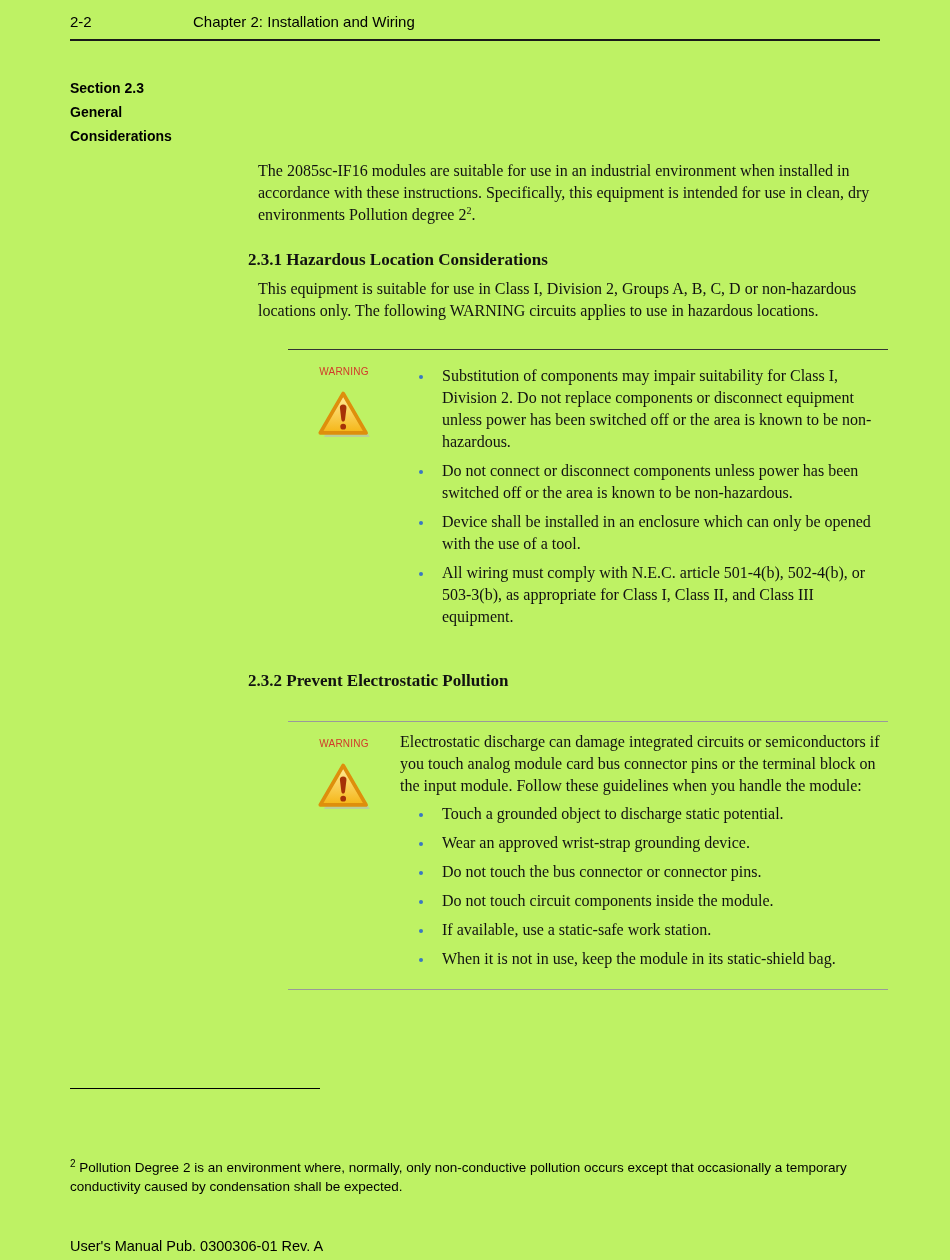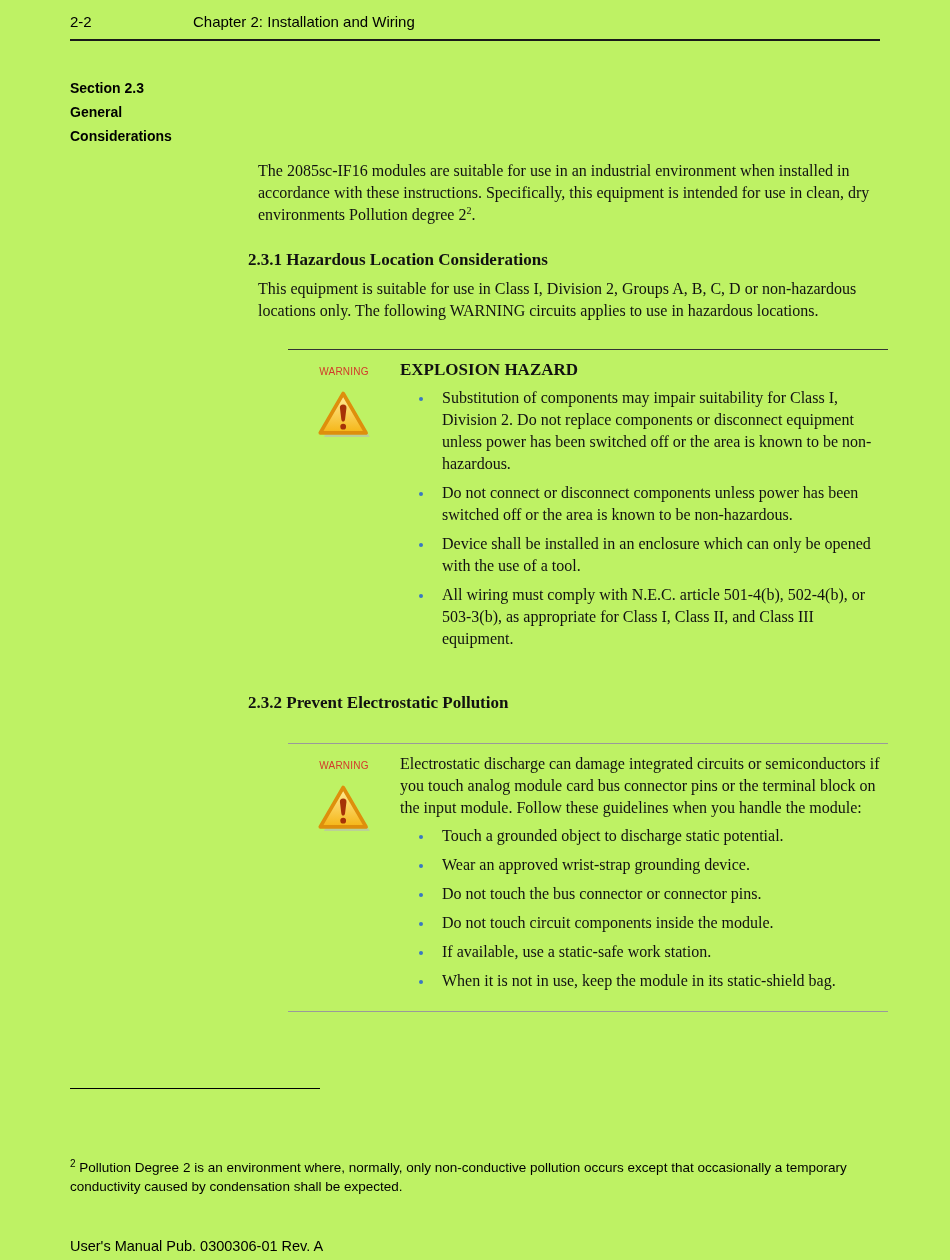--- a/index.html
+++ b/index.html
@@ -113,21 +113,20 @@
               <stop offset="1" stop-color="#F5B516"></stop>
             </linearGradient>
           </defs>
           <path d="M34 8 L62 56 L6 56 Z" fill="#b9b9b9" opacity="0.6" transform="translate(2.5,2)"></path>
           <path d="M32 5 L60 53 L4 53 Z" fill="url(#triGrad1)" stroke="#DE8F0C" stroke-width="4.5" stroke-linejoin="round"></path>
           <path d="M32 18.5 c-2.8 0 -4.3 1.7 -4 4.2 l1.7 13.6 c.25 2 1.05 3 2.3 3 s2.05 -1 2.3 -3 l1.7 -13.6 c.3 -2.5 -1.2 -4.2 -4 -4.2 z" fill="#A63207"></path>
           <circle cx="32" cy="45.5" r="3.5" fill="#A63207"></circle>
         </svg>
       </div>
       <div class="warning-right">
-        <div class="warning-title">EXPLOSION HAZARD</div>
         <ul>
           <li>Substitution of components may impair suitability for Class I, Division 2. Do not replace components or disconnect equipment unless power has been switched off or the area is known to be non-hazardous.</li>
           <li>Do not connect or disconnect components unless power has been switched off or the area is known to be non-hazardous.</li>
           <li>Device shall be installed in an enclosure which can only be opened with the use of a tool.</li>
           <li>All wiring must comply with N.E.C. article 501-4(b), 502-4(b), or 503-3(b), as appropriate for Class I, Class II, and Class III equipment.</li>
         </ul>
       </div>
     </div>
 
     <h3 class="sub">2.3.2 Prevent Electrostatic Pollution</h3>

